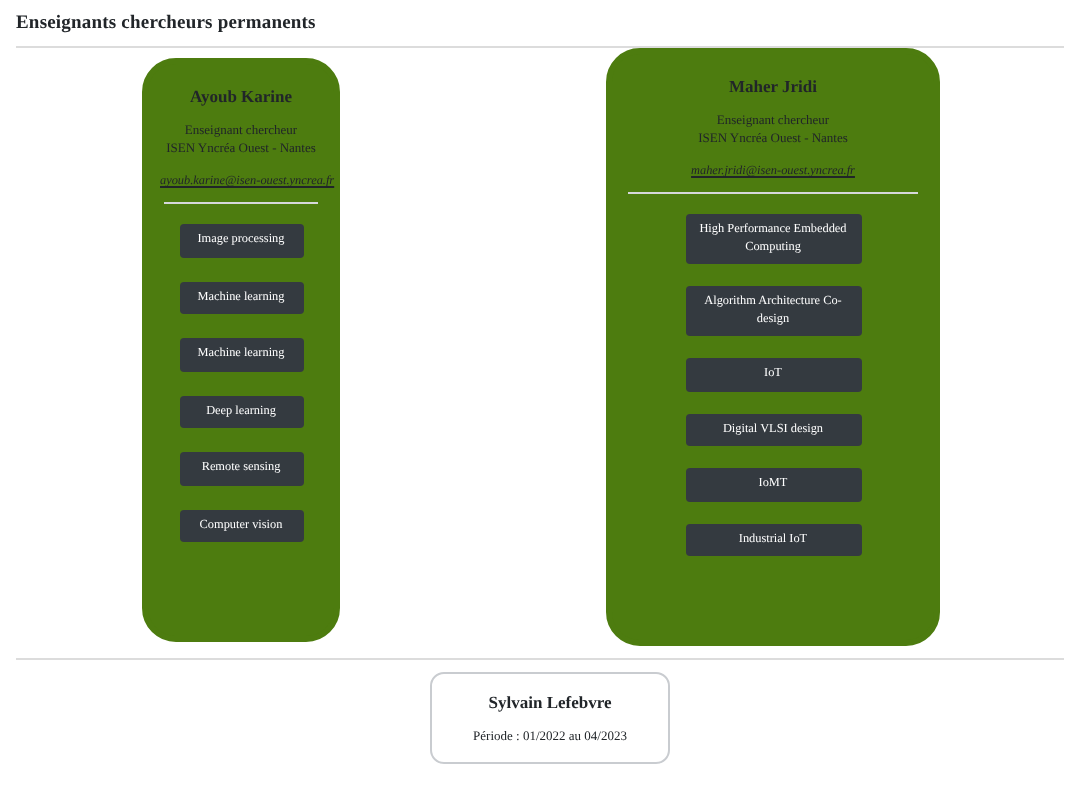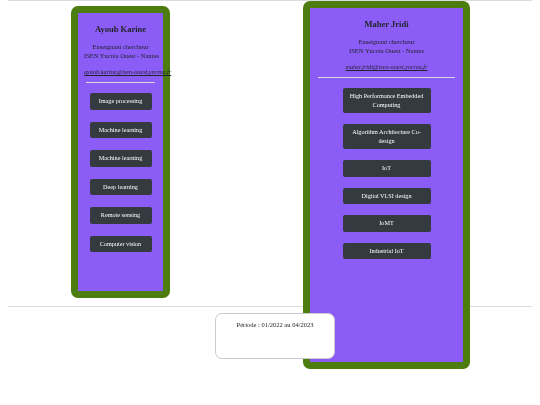--- a/index.html
+++ b/index.html
@@ -40,23 +40,23 @@
   }
 
   
   .cards-row {
     position: relative;
     height: 305px;
   }
 
   .card {
     position: absolute;
-    background: #8b5cf6;
-    border: 7px solid #4d7c0f;
-    border-radius: 7px;
+    background: #4d7c0f;
+    border: 3px solid #4d7c0f;
+    border-radius: 17px;
     box-sizing: border-box;
     padding: 8px 6px 10px 6px;
     text-align: center;
   }
 
   .card-name {
     font-family: "Liberation Serif", serif;
     font-weight: bold;
     font-size: 8.5px;
     color: #212529;
@@ -126,21 +126,21 @@
     width: 62px;
     min-height: 15px;
   }
   #card-karine .tag-list { gap: 12px; }
 
   
   #card-jridi {
     left: 295px;
     top: 0px;
     width: 167px;
-    height: 368px;
+    height: 299px;
   }
   #card-jridi .tag {
     width: 88px;
     min-height: 15px;
   }
   #card-jridi .tag.two-line {
     min-height: 22px;
   }
   #card-jridi .tag-list { gap: 11px; }
 
@@ -174,20 +174,21 @@
     color: #212529;
     line-height: 9px;
     white-space: nowrap;
   }
 </style>
 </head>
 <body>
 
 <div class="page">
 
+  <h2 class="section-heading">Enseignants chercheurs permanents</h2>
   <hr class="rule">
 
   <div class="cards-row">
 
     <div class="card" id="card-karine">
       <div class="card-name">Ayoub Karine</div>
       <div class="card-role">
         <div>Enseignant chercheur</div>
         <div>ISEN Yncréa Ouest - Nantes</div>
       </div>
@@ -220,17 +221,18 @@
         <div class="tag">Industrial IoT</div>
       </div>
     </div>
 
   </div>
 
   <hr class="rule">
 
   <div class="postdoc-row">
     <div id="card-lefebvre">
+      <div class="card-name">Sylvain Lefebvre</div>
       <div class="card-period">Période : 01/2022 au 04/2023</div>
     </div>
   </div>
 
 </div>
 
 </body></html>

